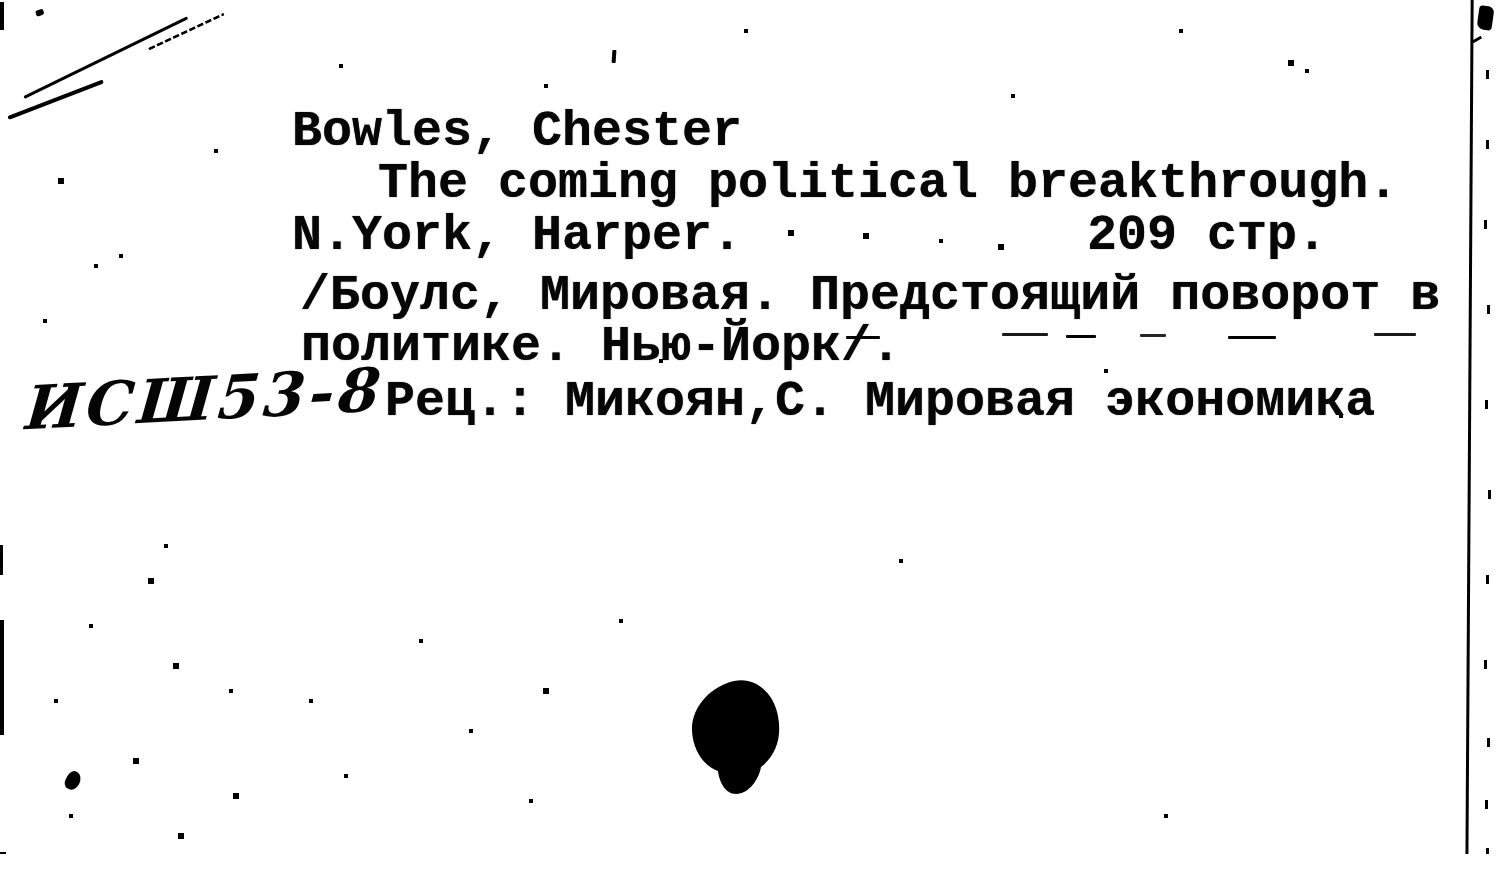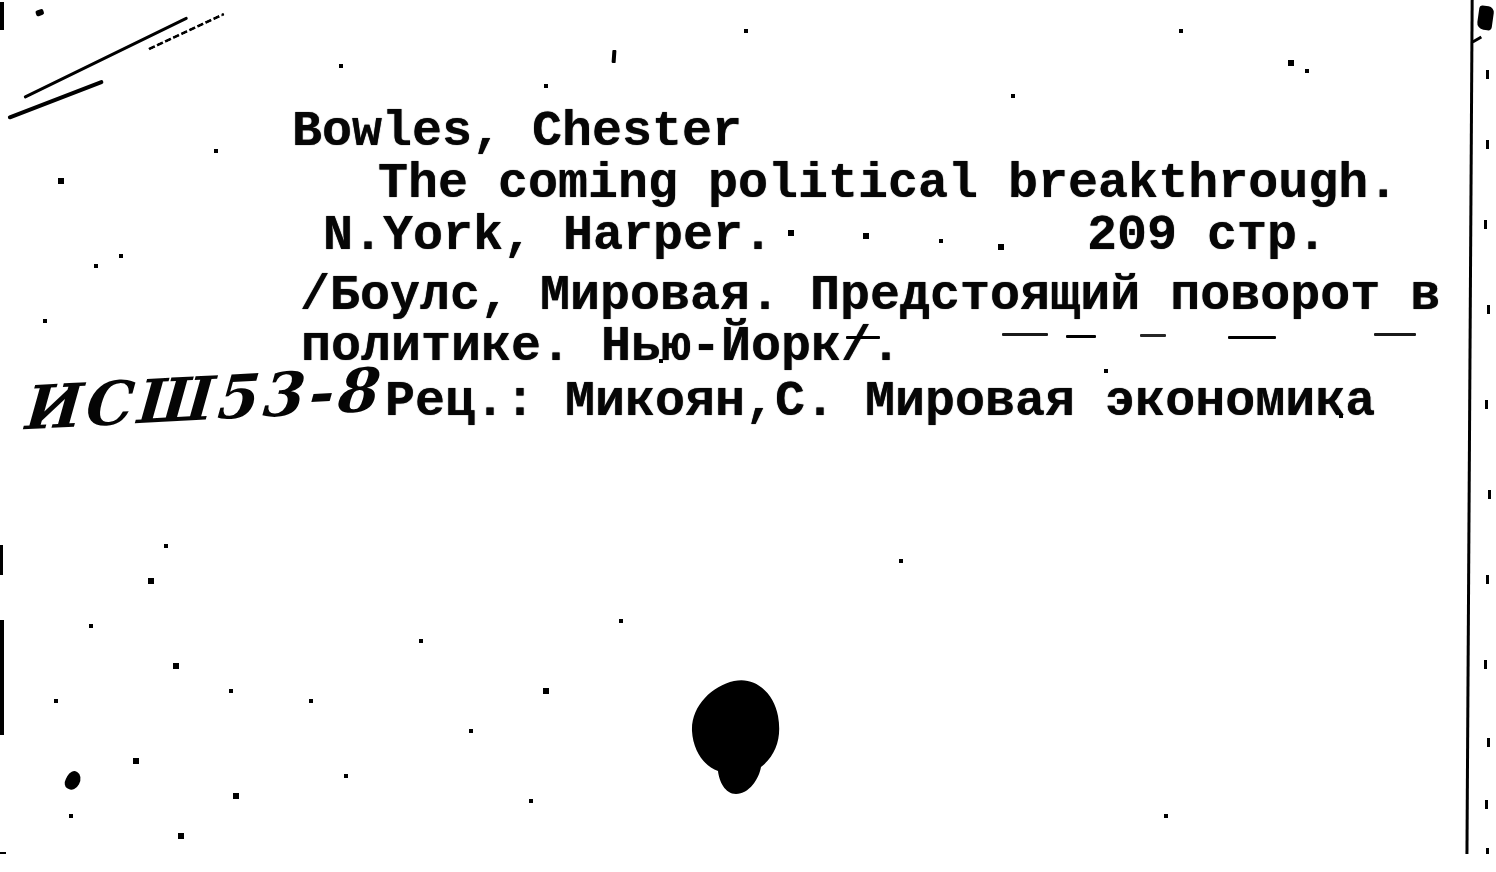--- a/index.html
+++ b/index.html
@@ -17,21 +17,21 @@
     font-weight:700;
     font-size:50px;
     line-height:50px;
     letter-spacing:0;
     color:#060606;
     white-space:pre;
     text-shadow:0 0 1px rgba(0,0,0,.85);
   }
   .l-author  {left:292px; top:107px;}
   .l-title   {left:378px; top:159px;text-align:right;}
-  .l-imprint {left:292px; top:211px;margin-left:31px;}
+  .l-imprint {left:292px; top:211px;}
   .l-pages   {left:1087px;top:211px;}
   .l-trans1  {left:300px; top:271px;}
   .l-trans2  {left:301px; top:322px;}
   .l-rev1    {left:385px; top:377px;}
   .l-rev2    {left:301px; top:429px;}
   .l-rev3    {left:301px; top:481px;}
 
   
   .callnum{
     position:absolute;

